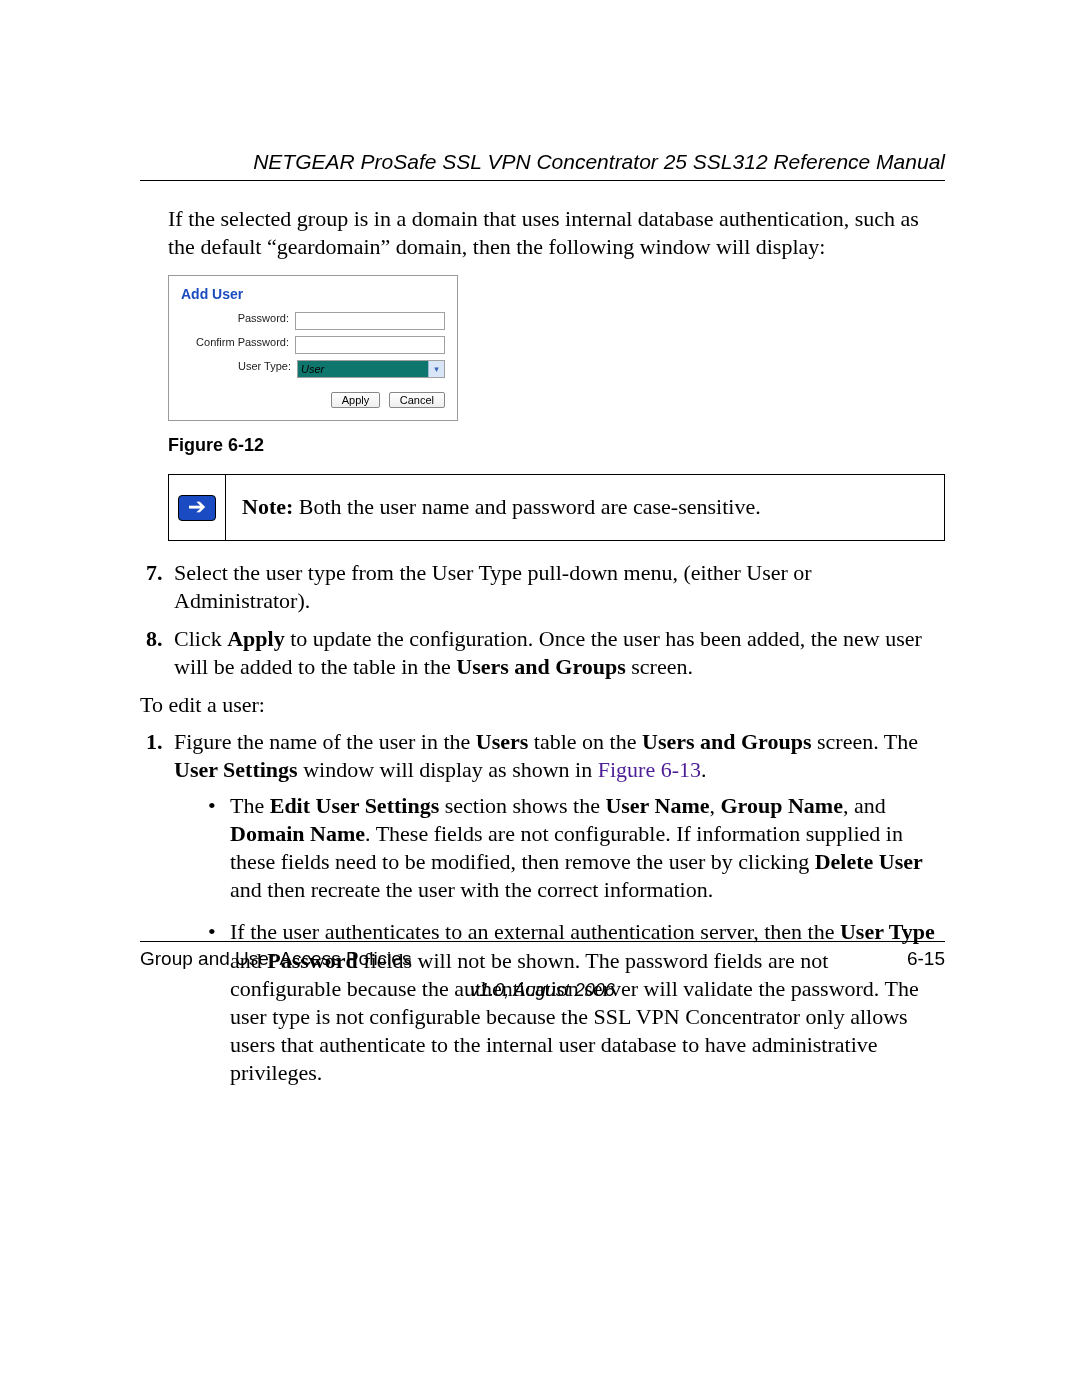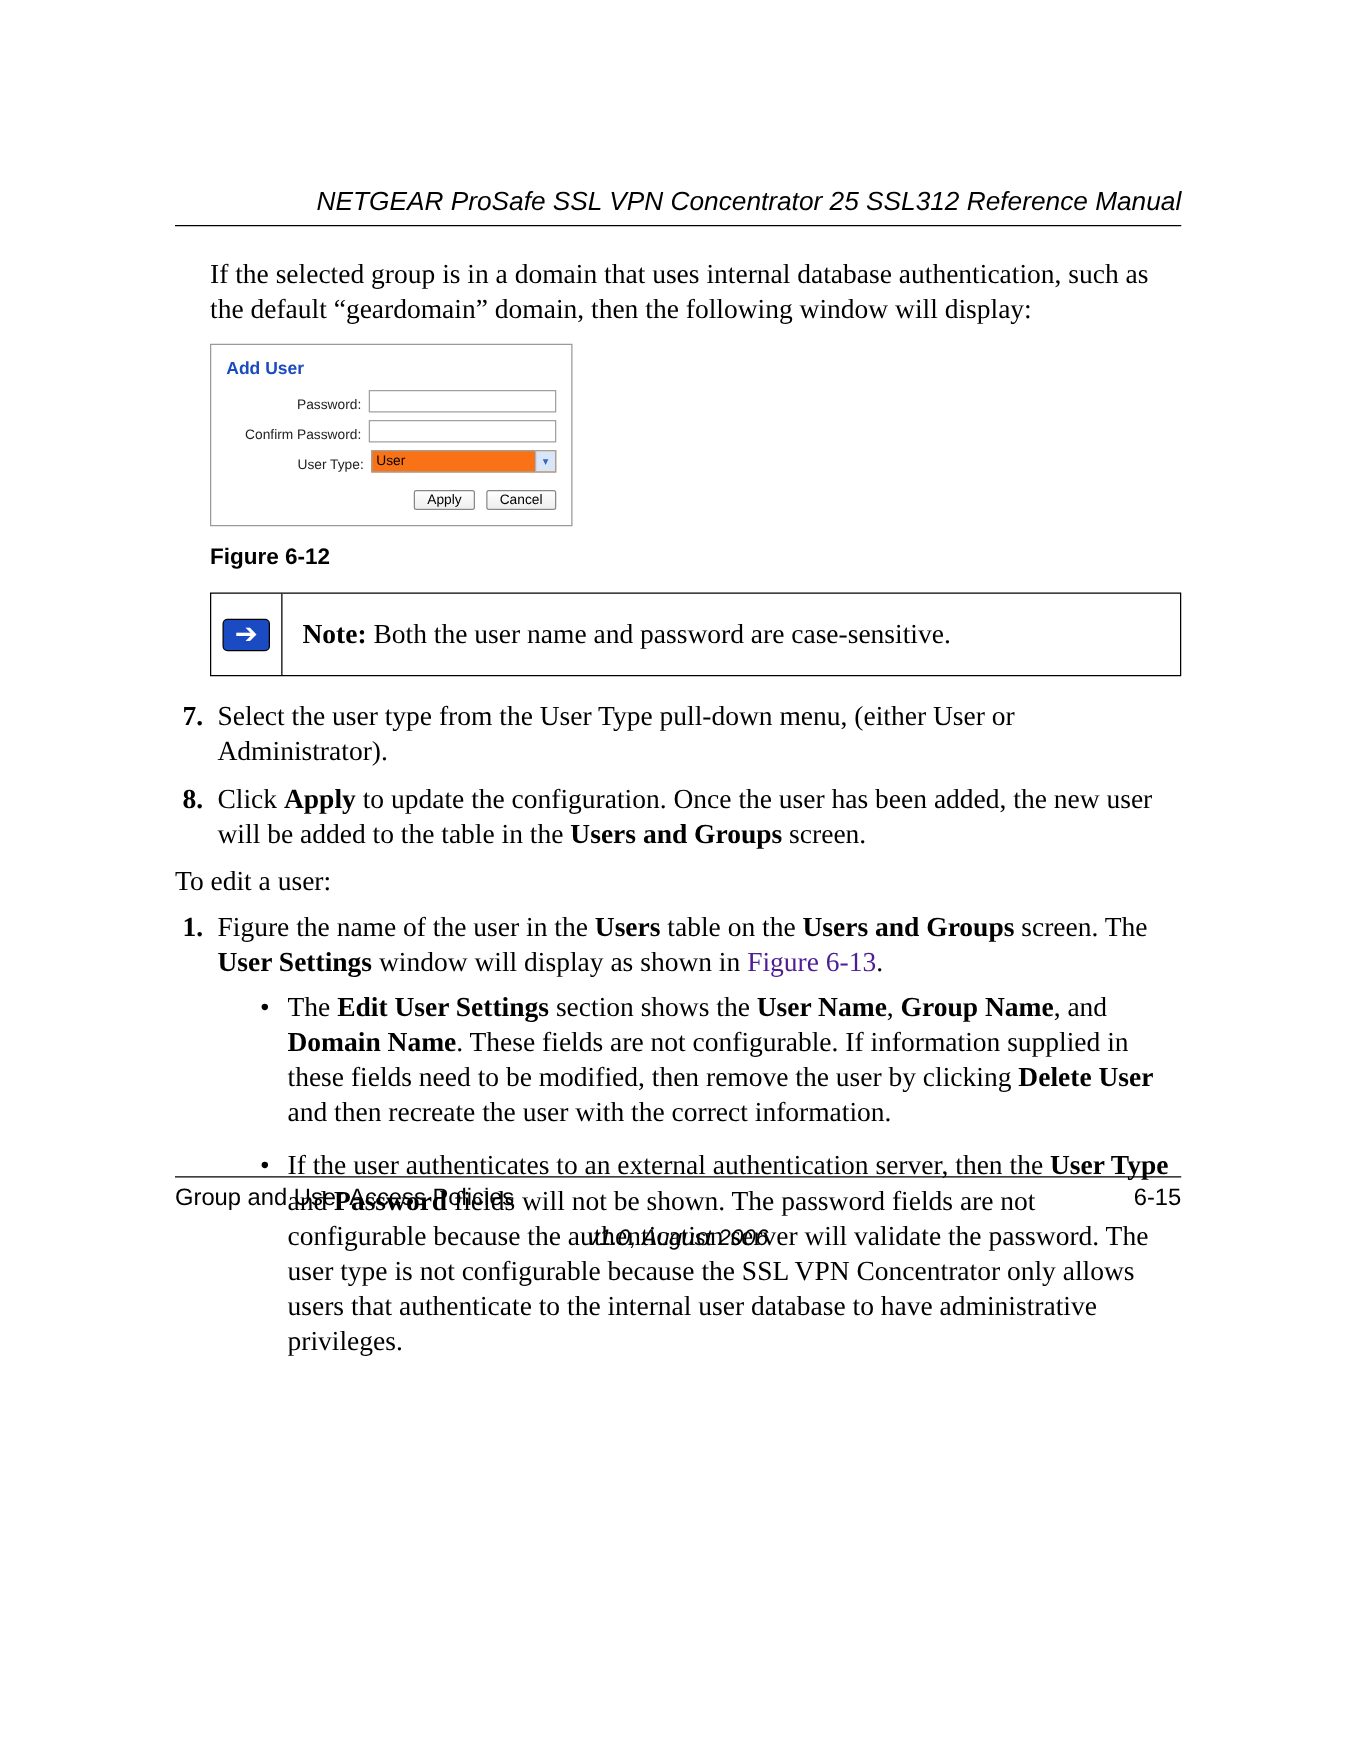--- a/index.html
+++ b/index.html
@@ -35,41 +35,42 @@
   .figure-wrap { padding-left: 28px; margin: 14px 0 0 0; }
   .app-box {
     width: 290px;
     border: 1px solid #9a9a9a;
     background: #fff;
     box-sizing: border-box;
     padding: 10px 12px 12px 12px;
     font-family: Arial, Helvetica, sans-serif;
   }
   .app-title { color: #1a4bbf; font-size: 14px; font-weight: 700; margin-bottom: 10px; }
-  .form-row { display: flex; align-items: flex-end; margin-bottom: 6px; }
+  .form-row { display: flex; align-items: flex-start; margin-bottom: 6px; }
   .form-label { width: 110px; text-align: right; font-size: 11px; color: #222; padding-right: 6px; }
   .form-input {
     flex: 1;
     height: 18px;
     border: 1px solid #a0a0a0;
     background: #fff;
     font-size: 11px;
     padding: 0 3px;
     box-sizing: border-box;
   }
   .form-select-wrap { flex: 1; position: relative; }
   .form-select {
     height: 18px;
     border: 1px solid #a0a0a0;
-    background: #f97316;
+    background: #0f766e;
     font-size: 11px;
     padding: 0 18px 0 3px;
     box-sizing: border-box;
     display: flex;
     align-items: center;
+    font-style: italic;
   }
   .select-arrow {
     position: absolute; right: 1px; top: 1px;
     width: 15px; height: 16px;
     background: #d9e6f7;
     border-left: 1px solid #9bb7d9;
     display: flex; align-items: center; justify-content: center;
     color: #3b67b8; font-size: 9px;
   }
   .btn-row { text-align: right; margin-top: 12px; }

